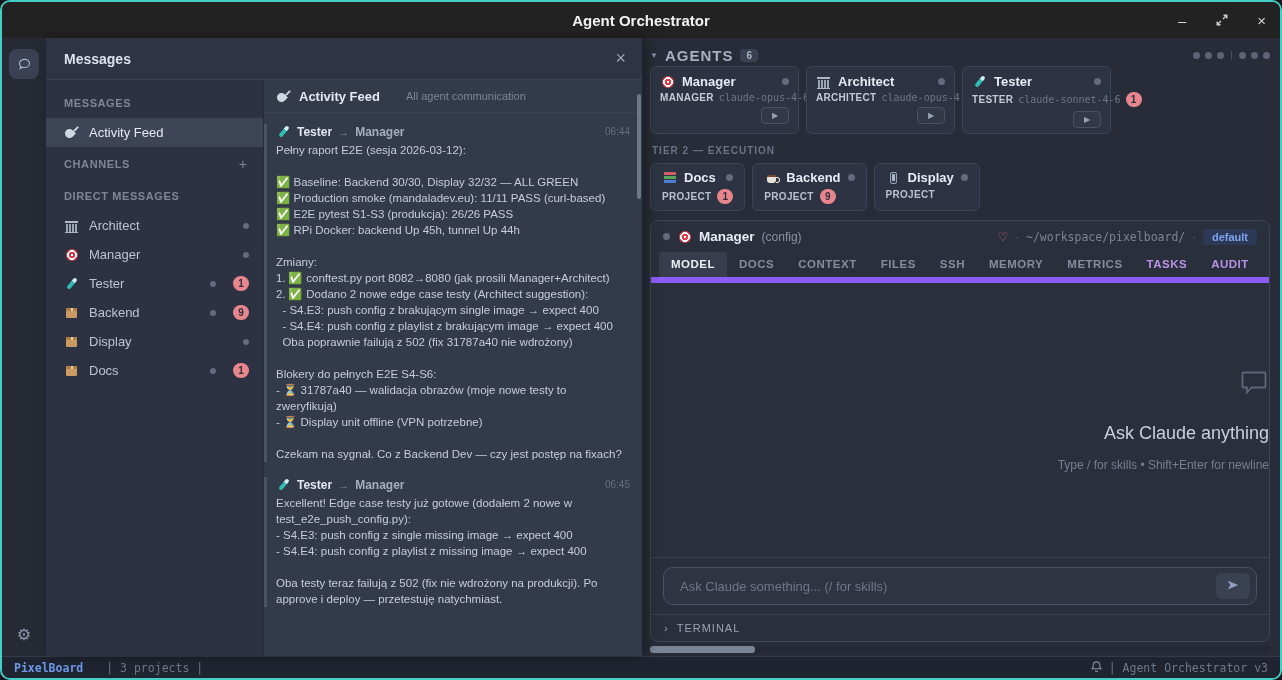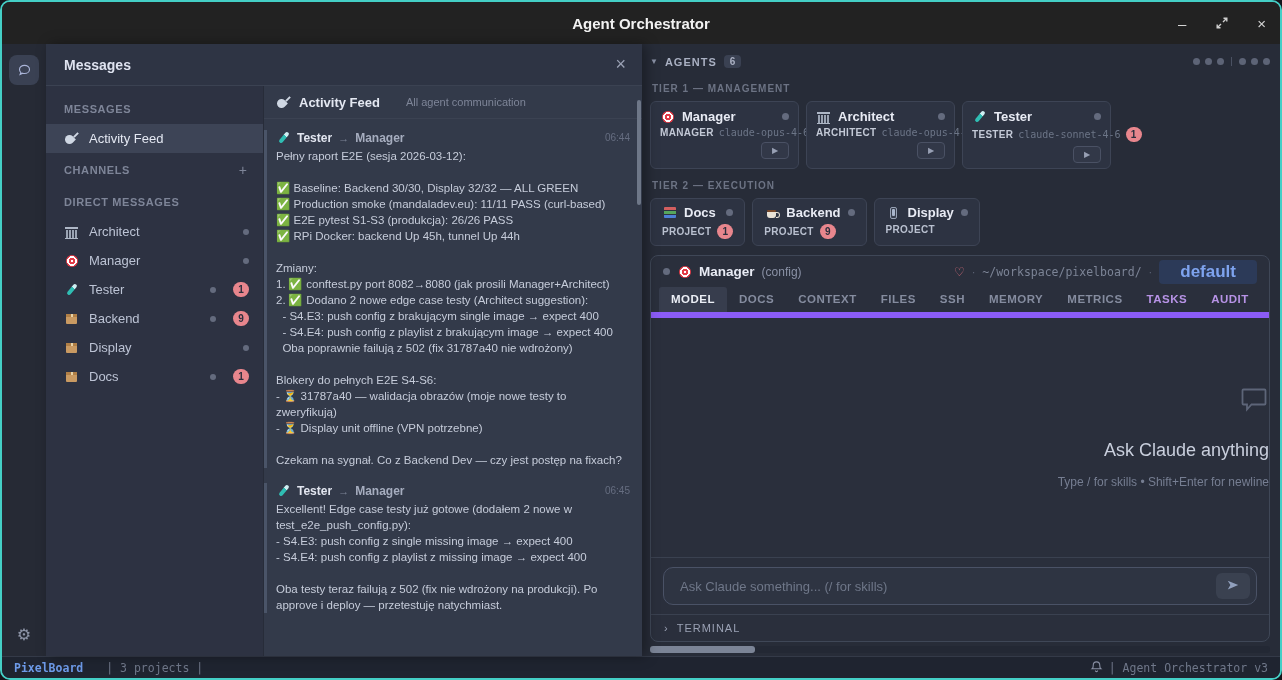--- a/index.html
+++ b/index.html
@@ -2,21 +2,21 @@
 <html><head>
 <meta charset="utf-8">
 <style>
   html,body{margin:0;padding:0;width:1282px;height:680px;overflow:hidden;background:#14161c;
     font-family:"Liberation Sans","DejaVu Sans",sans-serif;-webkit-font-smoothing:antialiased}
   *{box-sizing:border-box}
   button{font-family:inherit;background:none;border:none;padding:0;cursor:pointer}
   .window{position:absolute;inset:0;border:2px solid #44cfc6;border-radius:10px;overflow:hidden;
     background:#272c38;display:flex;flex-direction:column}
   
-  .titlebar{height:42px;flex:none;background:#222222;display:flex;align-items:center;justify-content:center;position:relative}
+  .titlebar{height:36px;flex:none;background:#222222;display:flex;align-items:center;justify-content:center;position:relative}
   .tb-title{color:#f2f2f2;font-weight:bold;font-size:15px}
   .tb-controls{position:absolute;right:14px;top:0;height:100%;display:flex;align-items:center;gap:28px}
   .tb-controls button{color:#d5d5d5;font-size:15px;line-height:1;display:flex;align-items:center}
   
   .main{flex:1;display:flex;min-height:0}
   .rail{width:44px;flex:none;background:#262a35;display:flex;flex-direction:column;align-items:center;padding:11px 0 12px}
   .rail-btn{width:30px;height:30px;border-radius:8px;background:#3a4153;display:flex;align-items:center;justify-content:center}
   .rail-spacer{flex:1}
   .rail-gear{color:#8d94a7;font-size:16px}
   
@@ -45,21 +45,21 @@
   .msg-from{font-weight:bold;font-size:12px;color:#e2e6f0}
   .msg-arrow{color:#7c8496;font-size:11px}
   .msg-to{font-weight:bold;font-size:12px;color:#a6adbf}
   .msg-time{margin-left:auto;font-size:10px;color:#666d80}
   .msg-body{font-size:11.5px;line-height:16px;color:#c6ccda;white-space:pre-wrap}
   .feed-vthumb{position:absolute;right:1px;top:14px;width:4px;height:105px;border-radius:2px;background:#6e7788}
   
   .right{flex:1;display:flex;flex-direction:column;min-width:0;padding:7px 10px 0 8px;background:#272c38}
   .agents-head{height:21px;flex:none;display:flex;align-items:center;gap:7px}
   .caret{font-size:8px;color:#8a91a5}
-  .agents-label{font-size:11px;font-weight:bold;letter-spacing:1px;color:#a9b0c2}
+  .agents-label{font-size:15px;font-weight:bold;letter-spacing:1px;color:#a9b0c2}
   .count-badge{background:#3a4152;color:#aab0c2;font-size:10px;font-weight:bold;border-radius:4px;padding:1px 6px}
   .dots{margin-left:auto;display:flex;align-items:center;gap:5px}
   .dots .d{width:7px;height:7px;border-radius:50%;background:#5d6476}
   .dots .sep{width:1px;height:9px;background:#4a5162;margin:0 2px}
   .tier-label{flex:none;font-size:10px;font-weight:bold;letter-spacing:1px;color:#6c7384;margin:11px 0 7px;padding-left:2px}
   .cards{flex:none;display:flex;gap:7px}
   .card{background:#2d3342;border:1px solid #3d4455;border-radius:6px;padding:7px 9px 5px;width:149px}
   .r{display:flex;align-items:center}
   .card .r1{gap:7px}
   .card .name{font-weight:bold;font-size:13px;color:#e8ebf4}
@@ -75,21 +75,21 @@
   .card2 .role{font-size:10px;color:#b9c0cf;letter-spacing:.3px}
   
   .mgr{flex:1;margin-top:9px;border:1px solid #3f4757;border-radius:8px;background:#2a2f3c;display:flex;flex-direction:column;min-height:0;overflow:hidden}
   .mgr-head{height:31px;flex:none;display:flex;align-items:center;gap:7px;padding:0 12px}
   .mgr-name{font-weight:bold;font-size:13.5px;color:#e8ebf4}
   .mgr-paren{font-size:12px;color:#8a91a5}
   .mgr-right{margin-left:auto;display:flex;align-items:center;gap:7px}
   .heart{color:#cf6b78;font-size:12px}
   .mgr-sep{color:#5d6476;font-size:11px}
   .mgr-path{font-family:"DejaVu Sans Mono",monospace;font-size:11.5px;color:#7c8496}
-  .default-badge{background:#2c3a58;color:#7ea3ee;font-size:17px;font-weight:bold;border-radius:4px;padding:2px 21px}
+  .default-badge{background:#2c3a58;color:#7ea3ee;font-size:11px;font-weight:bold;border-radius:4px;padding:2px 9px}
   .tabs{flex:none;display:flex;border-bottom:6px solid #8b5cf6;padding:0 8px;align-items:flex-end}
   .tab{padding:6px 12px 7px;font-size:11.5px;font-weight:bold;letter-spacing:.5px;color:#858c9f}
   .tab.active{color:#eceff6;background:#373d4d;border-radius:3px 3px 0 0}
   .tab.accent{color:#b793e6}
   .mgr-body{flex:1;display:flex;flex-direction:column;align-items:flex-end;justify-content:center;min-height:0}
   .empty-title{font-size:18px;color:#c9cfdd;margin-top:22px}
   .empty-hint{font-size:12px;color:#767e92;margin-top:14px}
   .mgr-inputrow{flex:none;border-top:1px solid #3a4150;padding:9px 12px}
   .input-box{display:flex;align-items:center;border:1px solid #4a5266;border-radius:10px;background:#2e3442;padding:5px 6px 5px 14px;height:38px}
   .input-box input{flex:1;background:transparent;border:none;outline:none;color:#c6ccda;font-size:13px;font-family:inherit}
@@ -316,21 +316,20 @@
           <span class="d"></span>
           <span class="d"></span>
           <span class="d"></span>
           <span class="sep"></span>
           <span class="d"></span>
           <span class="d"></span>
           <span class="d"></span>
         </span>
       </div>
 
-      <div class="tier-label">TIER 1 — MANAGEMENT</div>
       <div class="cards">
 
         <div class="card">
           <div class="r r1">
             <span class="ic">
                 <span class="i-target"></span>
               </span>
             <span class="name">Manager</span>
             <span class="sdot"></span>
           </div>

